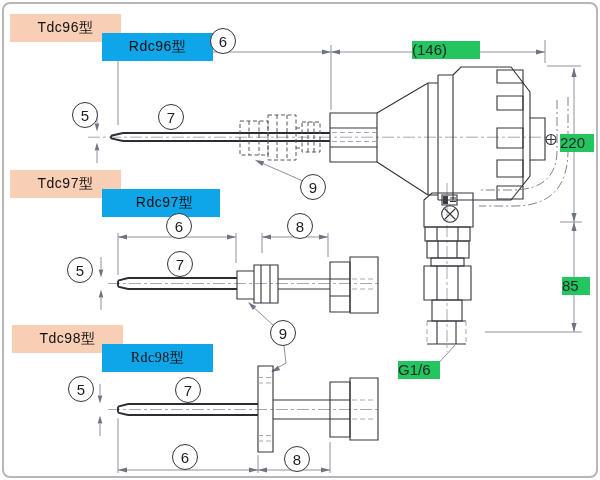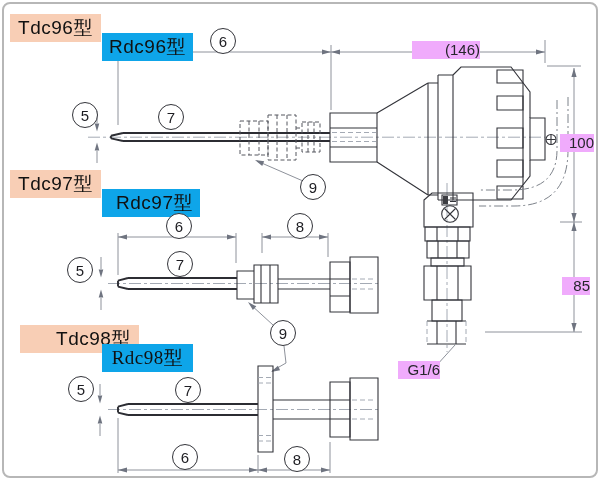--- a/index.html
+++ b/index.html
@@ -10,28 +10,28 @@
   .obj{stroke:#33343a;fill:none;stroke-width:1.1;}
   .obj2{stroke:#2c2d33;fill:none;stroke-width:1.9;}
   .thin{stroke:#33343a;fill:none;stroke-width:1.2;}
   .dim{stroke:#8e929b;fill:none;stroke-width:1;}
   .arr{fill:#6f7480;stroke:none;}
   .cl{stroke:#9aa0ab;stroke-width:0.9;fill:none;stroke-dasharray:12 3 3 3;}
   .hid{stroke:#9aa0ab;stroke-width:0.9;fill:none;stroke-dasharray:5 3;}
   .dsh{stroke:#55565e;stroke-width:1;fill:none;stroke-dasharray:4 2.5;}
   .ph{stroke:#7d828a;stroke-width:1;fill:none;stroke-dasharray:9 3 2 3;}
   .fillDark{fill:#3c3d42;stroke:none;}
-  .model-label{position:absolute;width:91px;height:28px;display:flex;align-items:center;
-    justify-content:center;font-size:19px;color:#111;letter-spacing:.5px;}
+  .model-label{position:absolute;width:111px;height:28px;display:flex;align-items:center;
+    justify-content:center;font-size:14px;color:#111;letter-spacing:.5px;}
   .t-bg{background:#f8ceb5;}
   .r-bg{background:#0ea5e9;margin-top:19px;}
   .co{position:absolute;box-sizing:border-box;width:26px;height:26px;border:1.7px solid #33343a;
     border-radius:50%;background:#fff;display:flex;align-items:center;justify-content:center;
     font-size:15px;color:#1d1d22;}
-  .dim-text{position:absolute;background:#f0abfc;font-size:15px;color:#26262b;text-align:right;
+  .dim-text{position:absolute;background:#22c55e;font-size:15px;color:#26262b;text-align:left;
     line-height:18px;}
 </style>
 </head>
 <body>
 
 <div id="stage">
 
   <svg id="linework" width="600" height="480" viewBox="0 0 600 480">
 
     <g>
@@ -156,38 +156,38 @@
       <path class="obj" d="M330,382 H350 V437 H330 Z M330,400 H350 M330,419 H350"></path>
       <path class="obj" d="M350,378 H378 V440 H350 Z"></path>
       <path class="hid" d="M352,400 H376 M352,419 H376"></path>
     </g>
   </svg>
 
   <div class="model-label t-bg" style="left:10px;top:14px;">Tdc96型</div>
   <div class="model-label r-bg" style="left:102px;top:14px;">Rdc96型</div>
   <div class="model-label t-bg" style="left:10px;top:170px;">Tdc97型</div>
   <div class="model-label r-bg" style="left:102px;top:170px;padding-left:7px;">Rdc97型</div>
-  <div class="model-label t-bg" style="left:20px;top:325px;padding-left:28px;">Tdc98型</div>
+  <div class="model-label t-bg" style="left:12px;top:325px;">Tdc98型</div>
   <div class="model-label r-bg" style="left:102px;top:325px;font-family:Liberation Serif, serif;">Rdc98型</div>
 
   <div class="co" style="left:210px;top:28px;">6</div>
   <div class="co" style="left:72px;top:102px;">5</div>
   <div class="co" style="left:158px;top:104px;">7</div>
   <div class="co" style="left:300px;top:174px;">9</div>
 
   <div class="co" style="left:166px;top:213px;">6</div>
   <div class="co" style="left:287px;top:213px;">8</div>
   <div class="co" style="left:67px;top:257px;">5</div>
   <div class="co" style="left:167px;top:251px;">7</div>
   <div class="co" style="left:270px;top:320px;">9</div>
 
   <div class="co" style="left:68px;top:376px;">5</div>
   <div class="co" style="left:175px;top:377px;">7</div>
   <div class="co" style="left:172px;top:444px;">6</div>
   <div class="co" style="left:284px;top:446px;">8</div>
 
   <div class="dim-text" style="left:412px;top:41px;width:68px;">(146)</div>
-  <div class="dim-text" style="left:560px;top:134px;width:34px;">100</div>
+  <div class="dim-text" style="left:560px;top:134px;width:34px;">220</div>
   <div class="dim-text" style="left:562px;top:277px;width:28px;">85</div>
   <div class="dim-text" style="left:398px;top:361px;width:42px;">G1/6</div>
 
   <div id="frame"></div>
 </div>
 
 </body></html>

